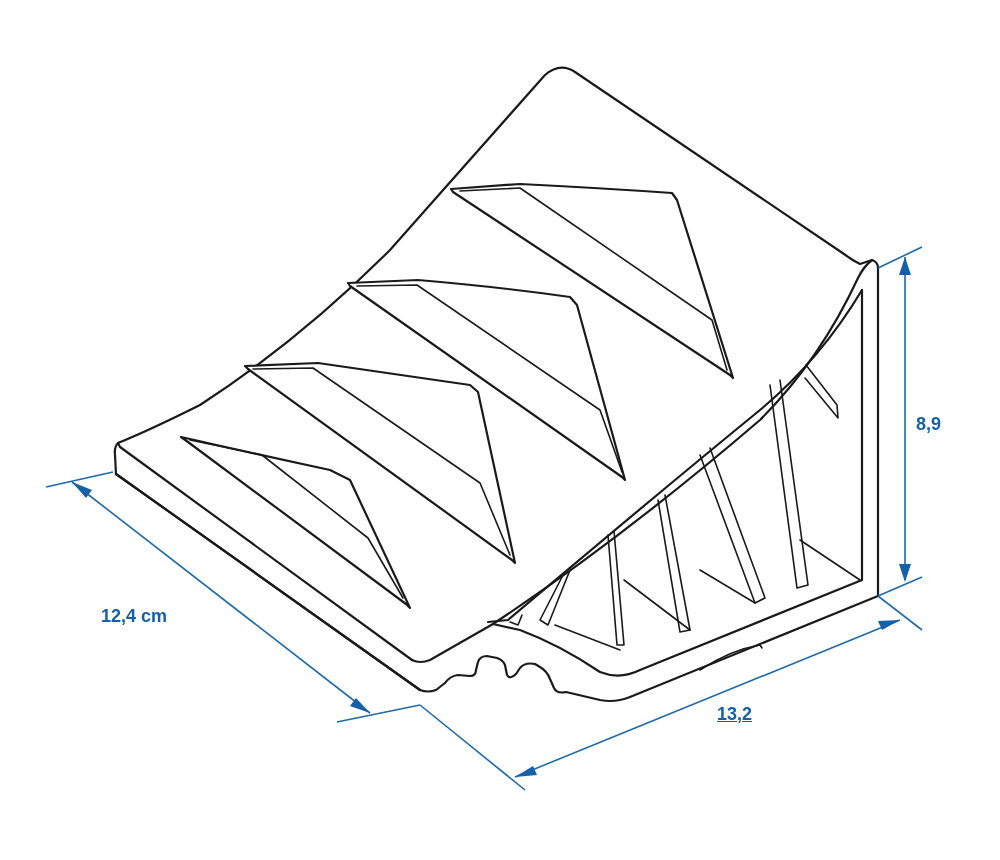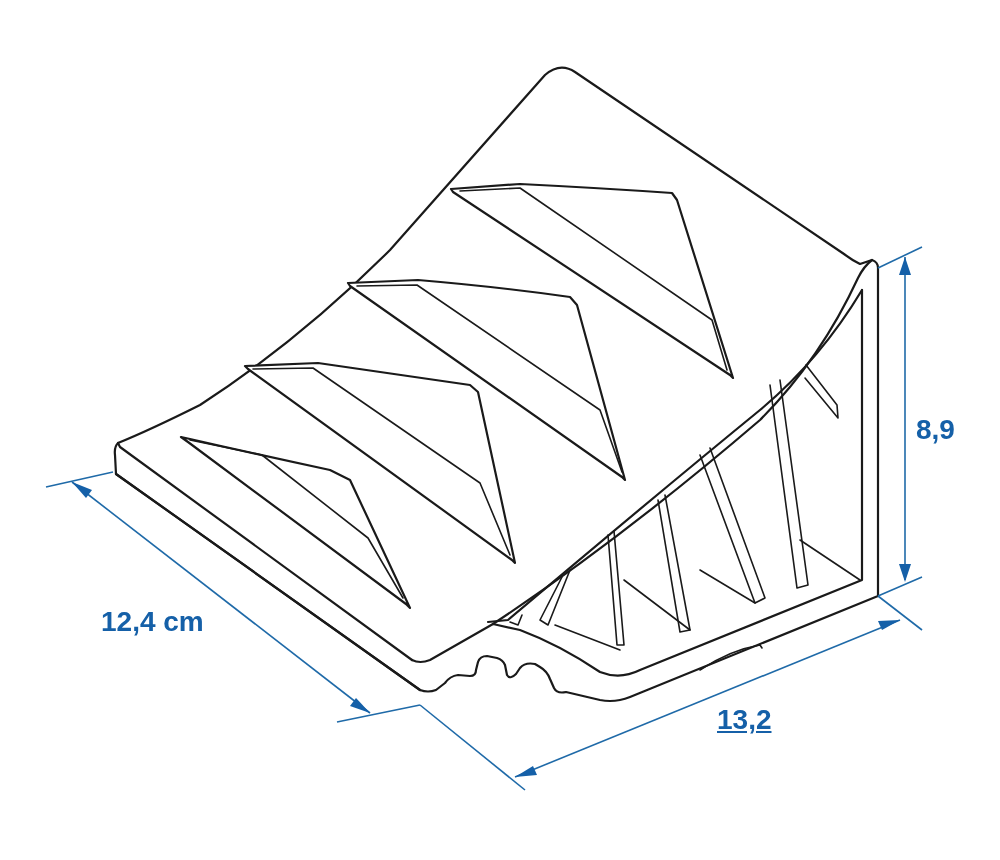--- a/index.html
+++ b/index.html
@@ -4,21 +4,21 @@
   <style>
     html, body { margin: 0; padding: 0; background: #ffffff; }
     body { width: 1000px; height: 860px; overflow: hidden; position: relative; font-family: "Liberation Sans", sans-serif; }
     #stage { position: absolute; left: 0; top: 0; width: 1000px; height: 860px; }
     svg { display: block; }
     .outline { fill: none; stroke: #1a1a1a; stroke-width: 2.2; stroke-linejoin: round; stroke-linecap: round; }
     .thin { fill: none; stroke: #1a1a1a; stroke-width: 1.6; stroke-linejoin: round; stroke-linecap: round; }
     .fillw { fill: #ffffff; }
     .dim { fill: none; stroke: #1f6aa8; stroke-width: 1.6; }
     .arrow { fill: #1560a8; }
-    .label { position: absolute; color: #1560a8; font-weight: bold; font-size: 28px; font-family: "Liberation Sans", sans-serif; white-space: nowrap; }
+    .label { position: absolute; color: #1560a8; font-weight: bold; font-size: 18px; font-family: "Liberation Sans", sans-serif; white-space: nowrap; }
   </style>
 </head>
 <body>
 
 <div id="stage">
   <svg width="1000" height="860" viewBox="0 0 1000 860">
 
     <g>
 
       <path class="outline fillw" d="

